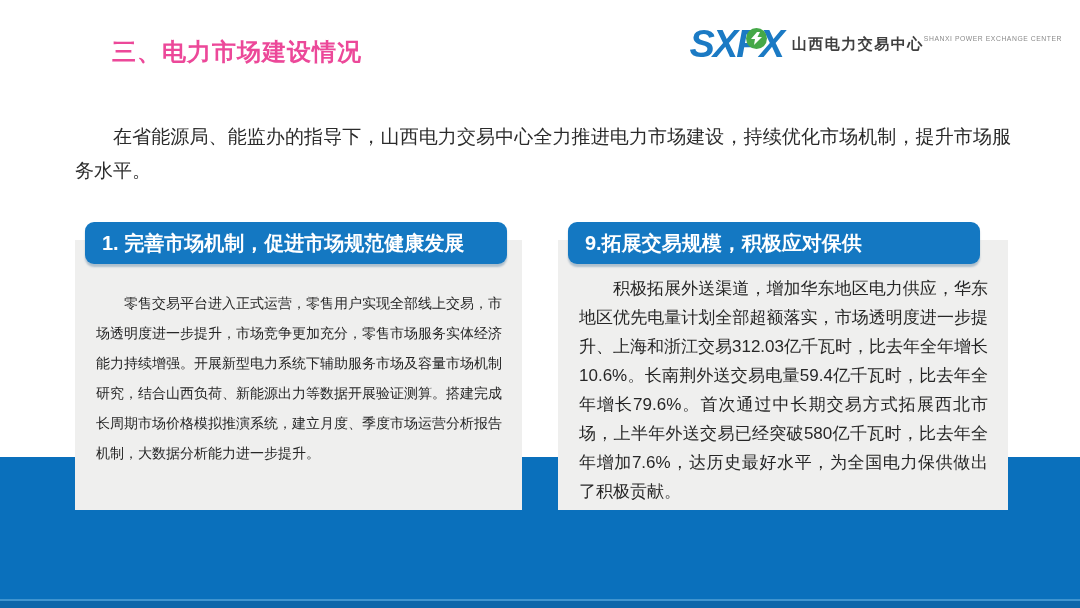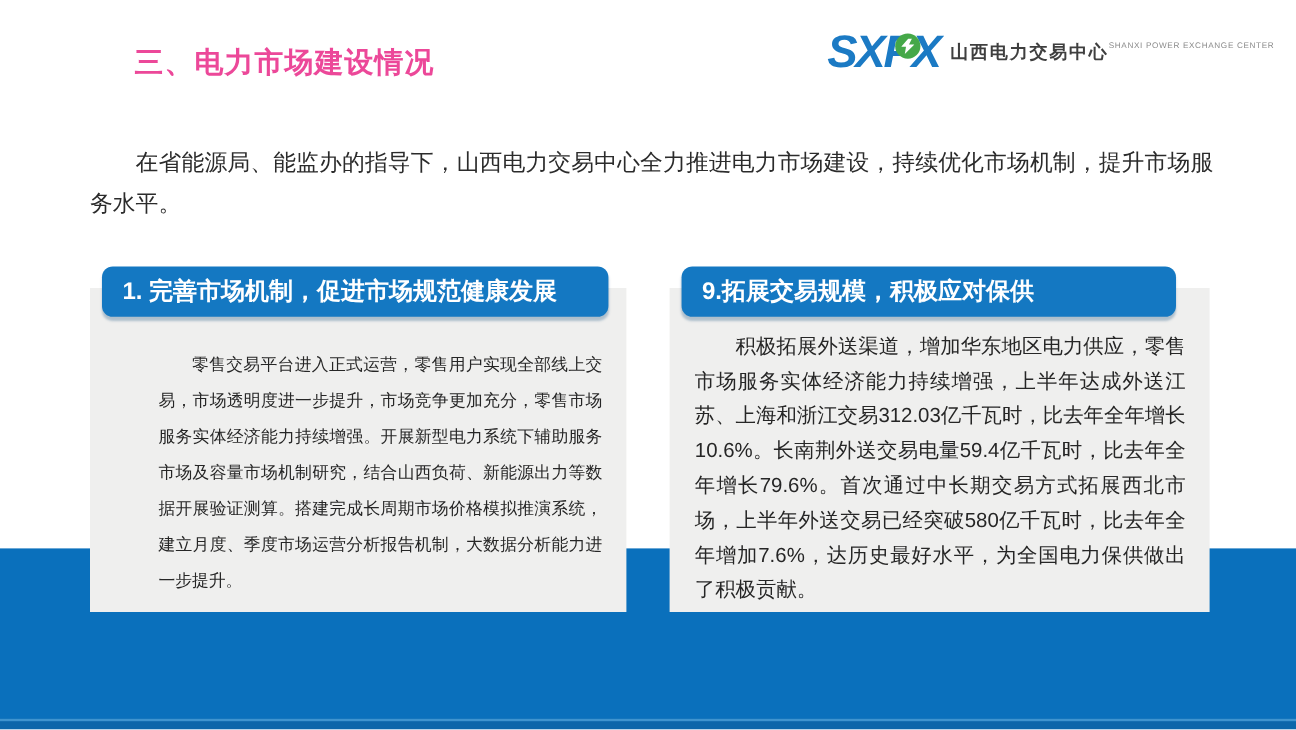--- a/index.html
+++ b/index.html
@@ -63,21 +63,21 @@
     width:100%; height:9px;
     background:#0c66aa;
     border-top:2px solid #3f94cf;
   }
 
   
   .card {
     position:absolute; top:240px; height:270px;
     background:#efefee;
   }
-  .card-left  { left:75px;  width:447px;padding-left:36px; }
+  .card-left  { left:75px;  width:447px; }
   .card-right { left:558px; width:450px; }
   .card-tab {
     position:absolute; top:-18px; left:10px;
     background:#1478c2; color:#ffffff;
     font-size:20px; font-weight:bold;
     line-height:26px; padding:8px 20px 8px 17px;
     border-radius:9px; white-space:nowrap;
     box-shadow:0 3px 2px rgba(8,70,120,0.28);
   }
   .card-left  .card-tab { min-width:422px; }
@@ -122,16 +122,16 @@
     <div class="footer-band-strip"></div>
   </div>
 
   <div class="card card-left">
     <div class="card-tab">1. 完善市场机制，促进市场规范健康发展</div>
     <div class="card-body">零售交易平台进入正式运营，零售用户实现全部线上交易，市场透明度进一步提升，市场竞争更加充分，零售市场服务实体经济能力持续增强。开展新型电力系统下辅助服务市场及容量市场机制研究，结合山西负荷、新能源出力等数据开展验证测算。搭建完成长周期市场价格模拟推演系统，建立月度、季度市场运营分析报告机制，大数据分析能力进一步提升。</div>
   </div>
 
   <div class="card card-right">
     <div class="card-tab">9.拓展交易规模，积极应对保供</div>
-    <div class="card-body">积极拓展外送渠道，增加华东地区电力供应，零售市场服务实体经济能力持续增强，上半年达成外送江苏、上海和浙江交易312.03亿千瓦时，比去年全年增长10.6%。长南荆外送交易电量59.4亿千瓦时，比去年全年增长79.6%。首次通过中长期交易方式拓展西北市场，上半年外送交易已经突破580亿千瓦时，比去年全年增加7.6%，达历史最好水平，为全国电力保供做出了积极贡献。</div>
+    <div class="card-body">积极拓展外送渠道，增加华东地区电力供应，华东地区优先电量计划全部超额落实，市场透明度进一步提升、上海和浙江交易312.03亿千瓦时，比去年全年增长10.6%。长南荆外送交易电量59.4亿千瓦时，比去年全年增长79.6%。首次通过中长期交易方式拓展西北市场，上半年外送交易已经突破580亿千瓦时，比去年全年增加7.6%，达历史最好水平，为全国电力保供做出了积极贡献。</div>
   </div>
 
 </div>
 
 </body></html>

